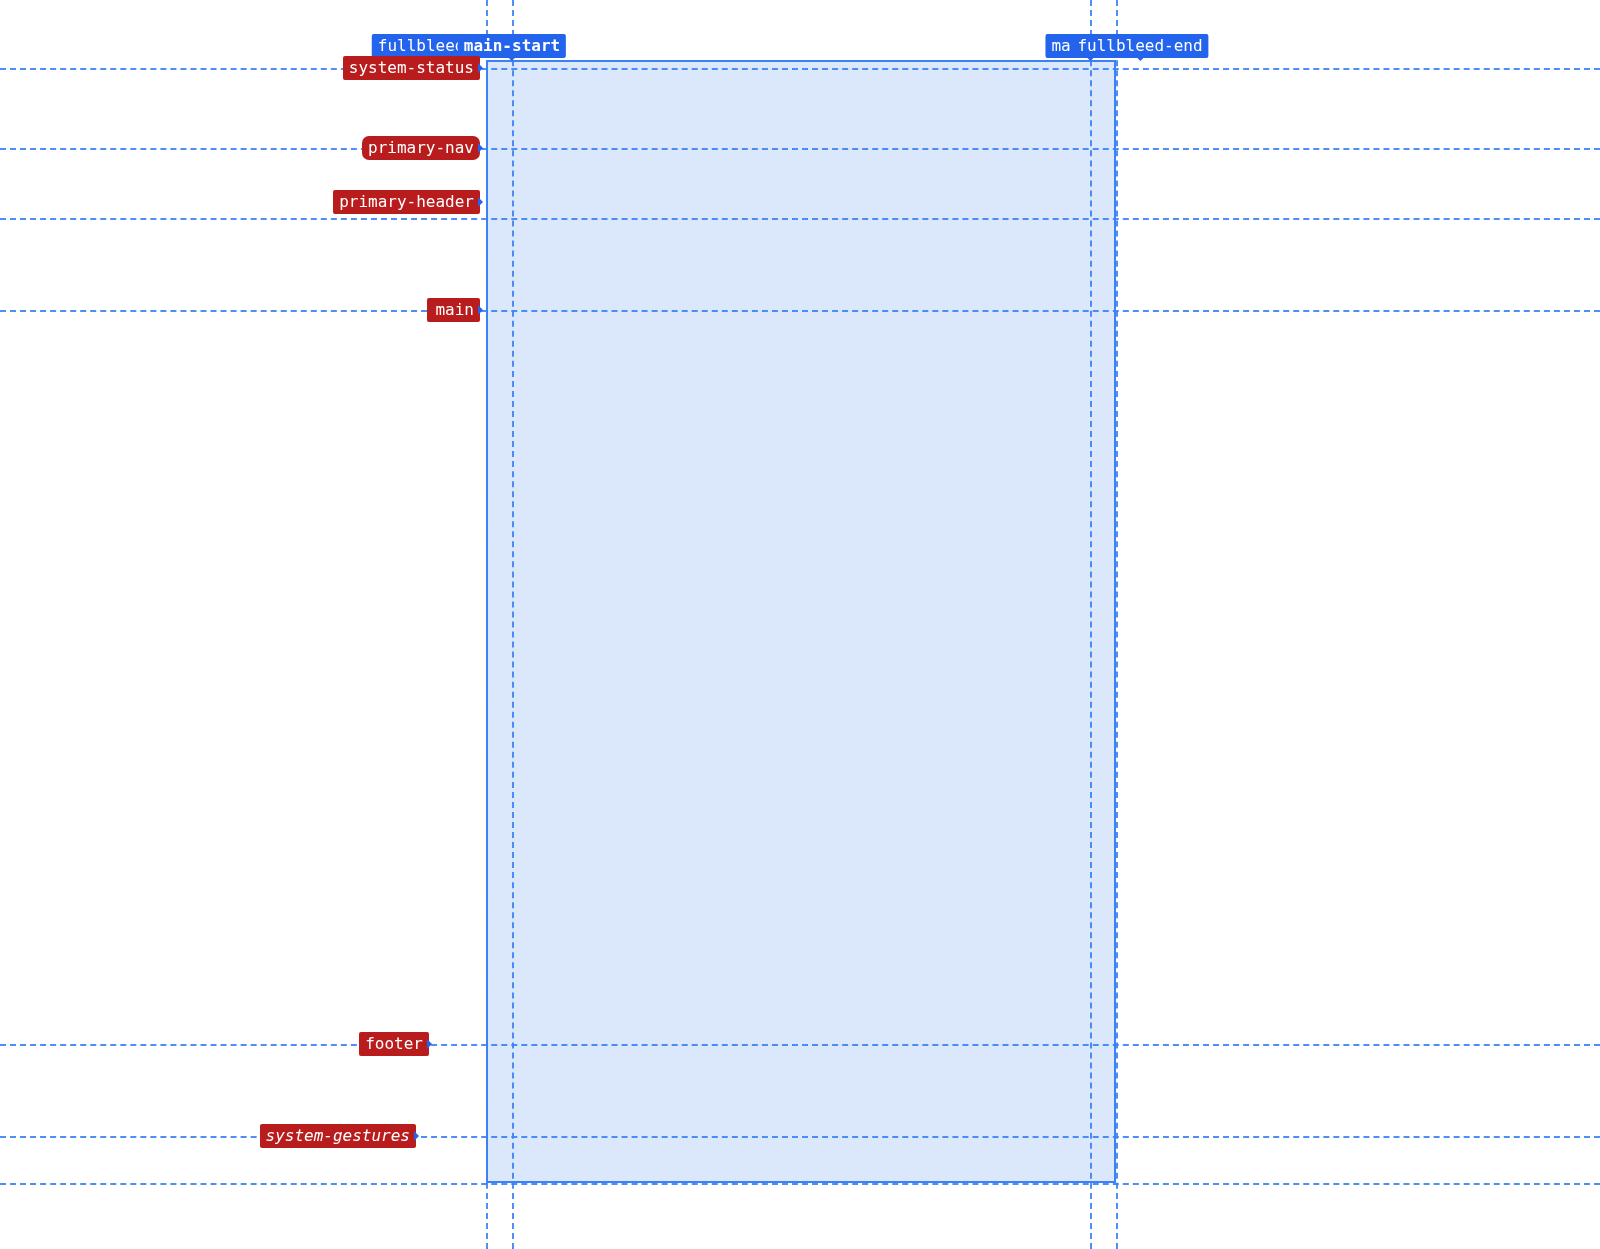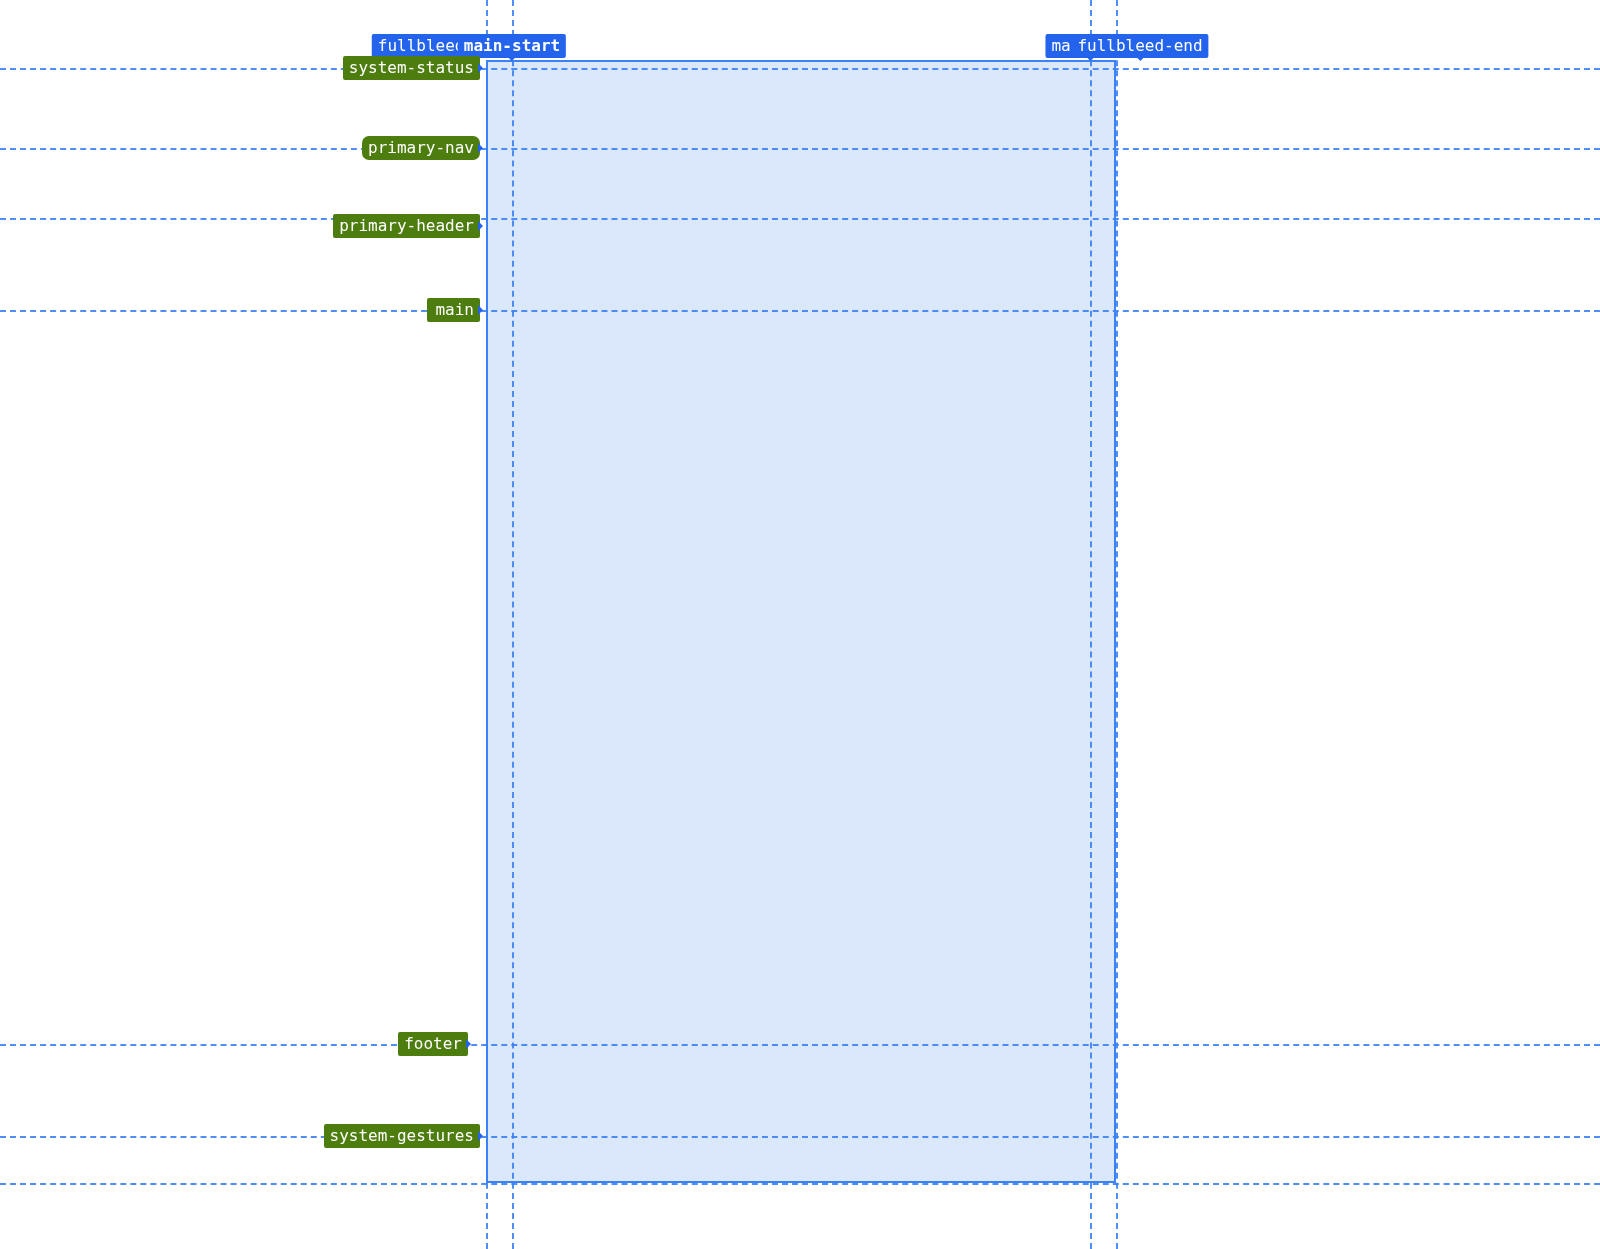--- a/index.html
+++ b/index.html
@@ -36,21 +36,21 @@
     bottom: 0;
     width: 0;
     border-left: 2px dashed #3b82f6;
     opacity: 0.9;
   }
 
   
   .row-label {
     position: absolute;
     transform: translateY(-50%);
-    background: #4d7c0f;
+    background: #b91c1c;
     color: #ffffff;
     font-size: 16px;
     line-height: 1;
     padding: 4px 6px;
     border-radius: 2px;
     white-space: nowrap;
   }
   .row-label::after {
     content: "";
     position: absolute;
@@ -105,17 +105,17 @@
   </div>
 <div id="col-labels">
     <div class="col-label" style="left: 450px; top: 58px;">fullbleed-start</div>
     <div class="col-label" style="left: 512px; top: 58px; font-weight: bold;">main-start</div>
     <div class="col-label" style="left: 1090px; top: 58px;">main-end</div>
     <div class="col-label" style="left: 1140px; top: 58px;">fullbleed-end</div>
   </div>
 <div id="row-labels">
     <div class="row-label" style="top: 68px; right: 1120px;">system-status</div>
     <div class="row-label" style="top: 148px; right: 1120px; border-radius: 7px;">primary-nav</div>
-    <div class="row-label" style="top: 226px; right: 1120px;">primary-header</div>
+    <div class="row-label" style="top: 202px; right: 1120px;">primary-header</div>
     <div class="row-label" style="top: 310px; right: 1120px; padding-left: 8px;">main</div>
-    <div class="row-label" style="top: 1044px; right: 1132px; margin-left: 29px;">footer</div>
-    <div class="row-label" style="top: 1136px; right: 1120px;">system-gestures</div>
+    <div class="row-label" style="top: 1044px; right: 1171px; margin-left: 29px;">footer</div>
+    <div class="row-label" style="top: 1136px; right: 1184px; font-style: italic;">system-gestures</div>
   </div>
 
 </body></html>

